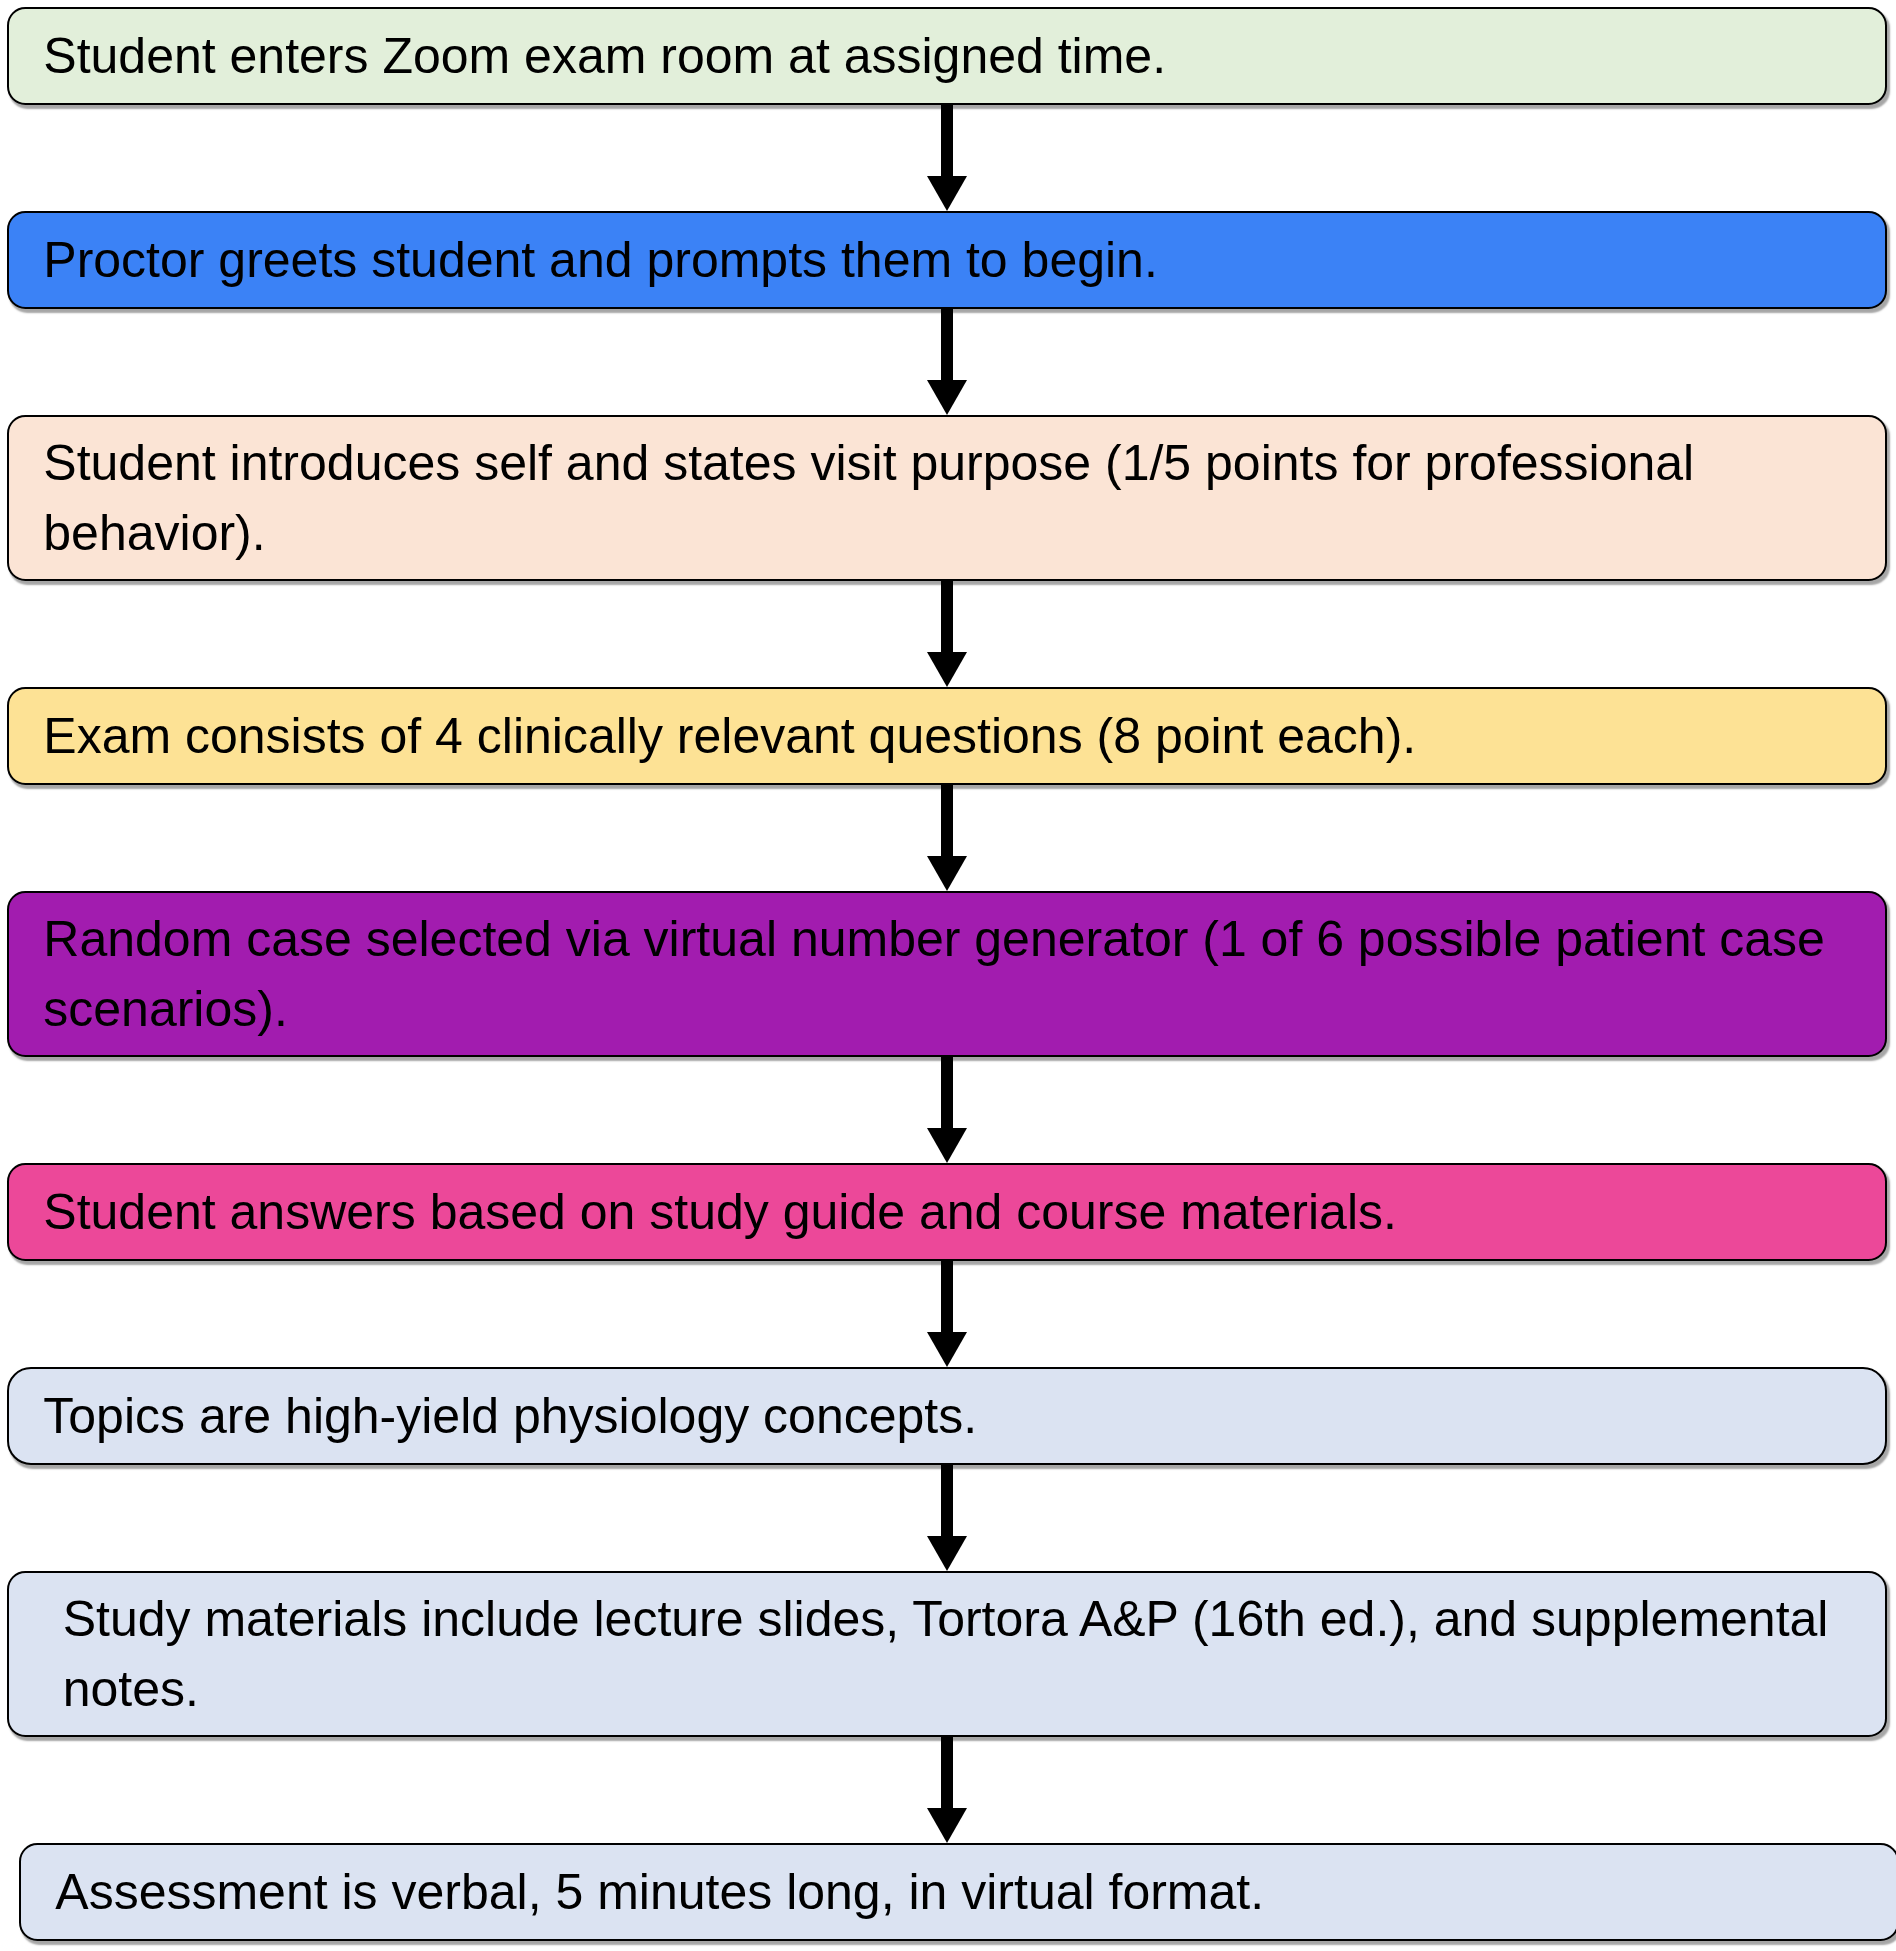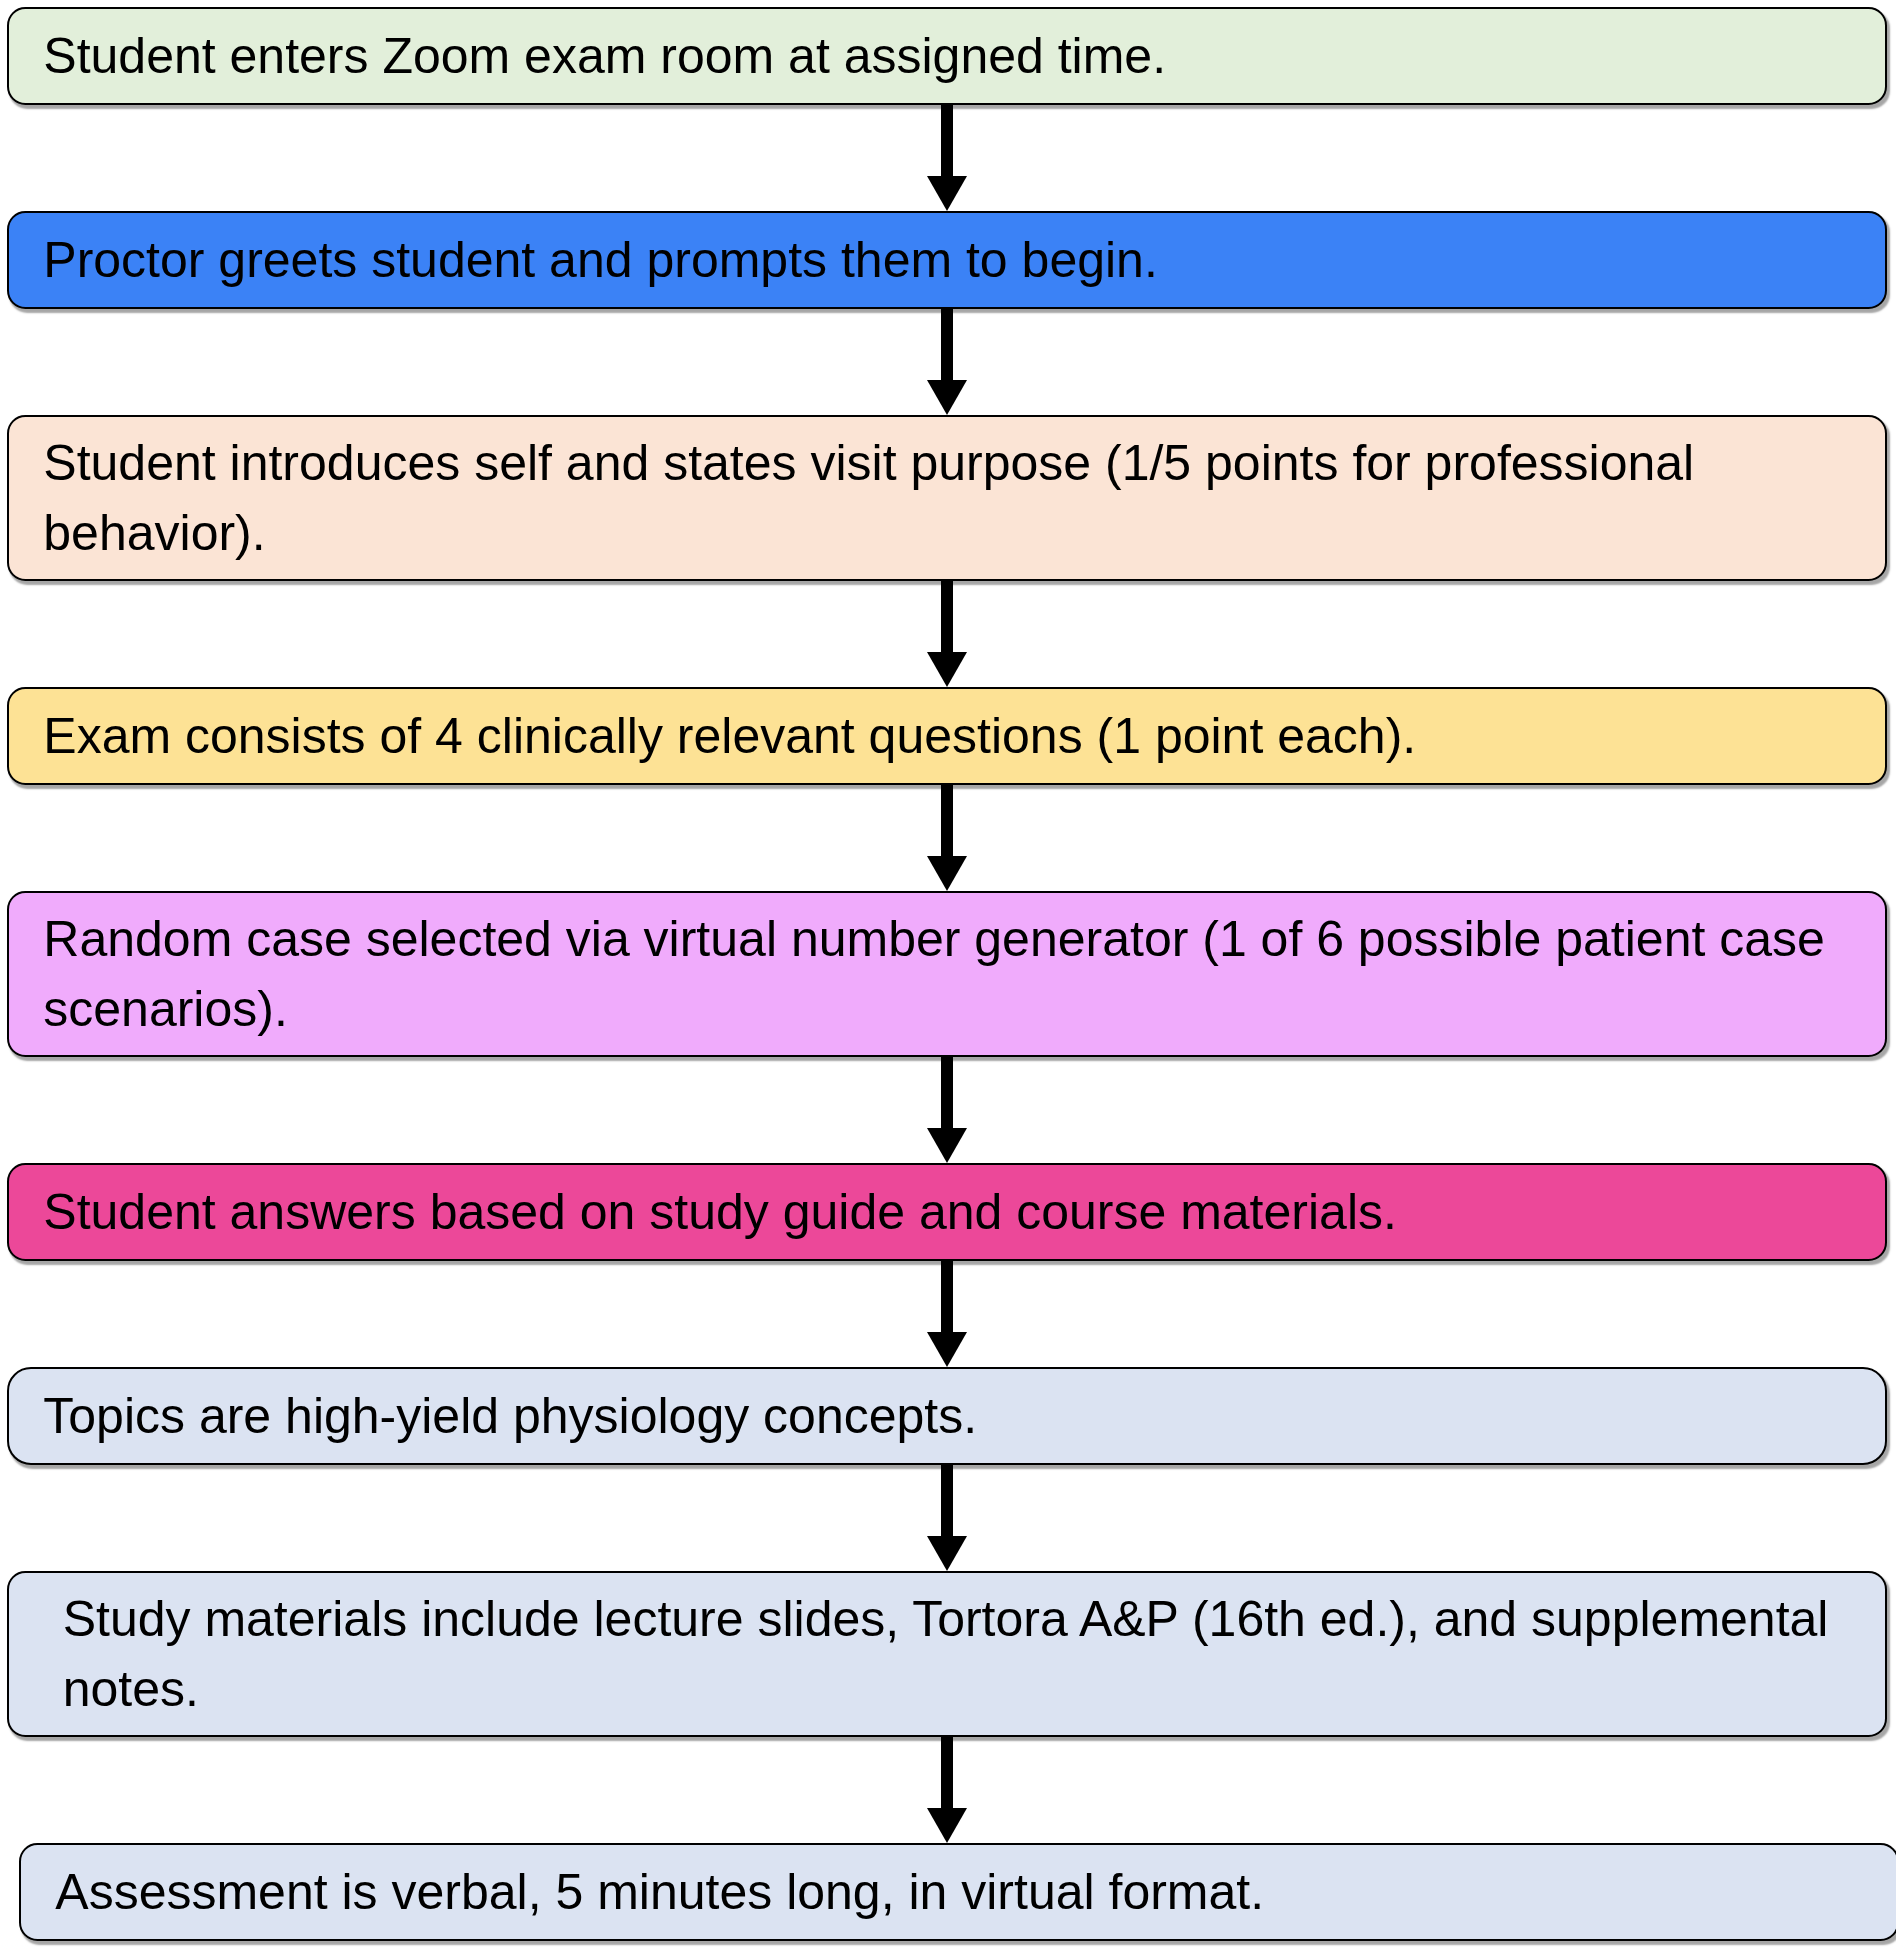--- a/index.html
+++ b/index.html
@@ -87,29 +87,29 @@
     <div class="node-text">Student introduces self and states visit purpose (1/5 points for professional
 behavior).</div>
   </div>
 
   <div class="arrow">
     <div class="shaft"></div>
     <div class="head"></div>
   </div>
 
   <div class="node h-sm" style="background-color: rgb(253, 226, 149);">
-    <div class="node-text">Exam consists of 4 clinically relevant questions (1 point each).</div>
+    <div class="node-text">Exam consists of 4 clinically relevant questions (8 point each).</div>
   </div>
 
   <div class="arrow">
     <div class="shaft"></div>
     <div class="head"></div>
   </div>
 
-  <div class="node h-lg" style="background-color: #f0abfc;">
+  <div class="node h-lg" style="background-color: #a21caf;">
     <div class="node-text">Random case selected via virtual number generator (1 of 6 possible patient case
 scenarios).</div>
   </div>
 
   <div class="arrow">
     <div class="shaft"></div>
     <div class="head"></div>
   </div>
 
   <div class="node h-sm" style="background-color: #ec4899;">

